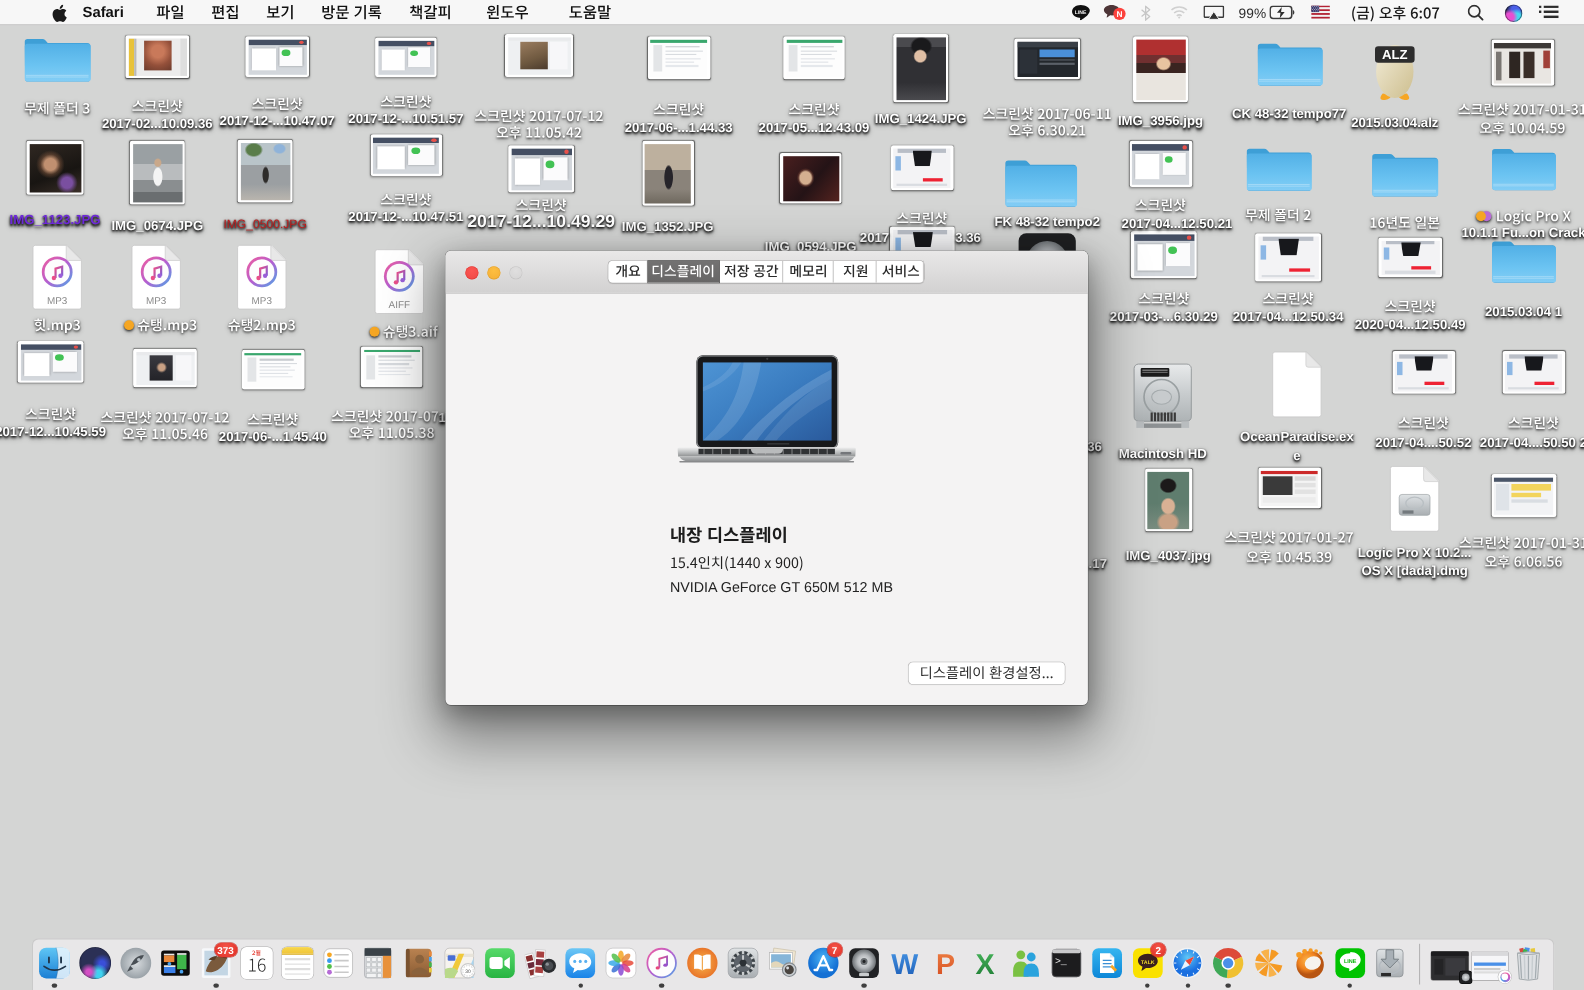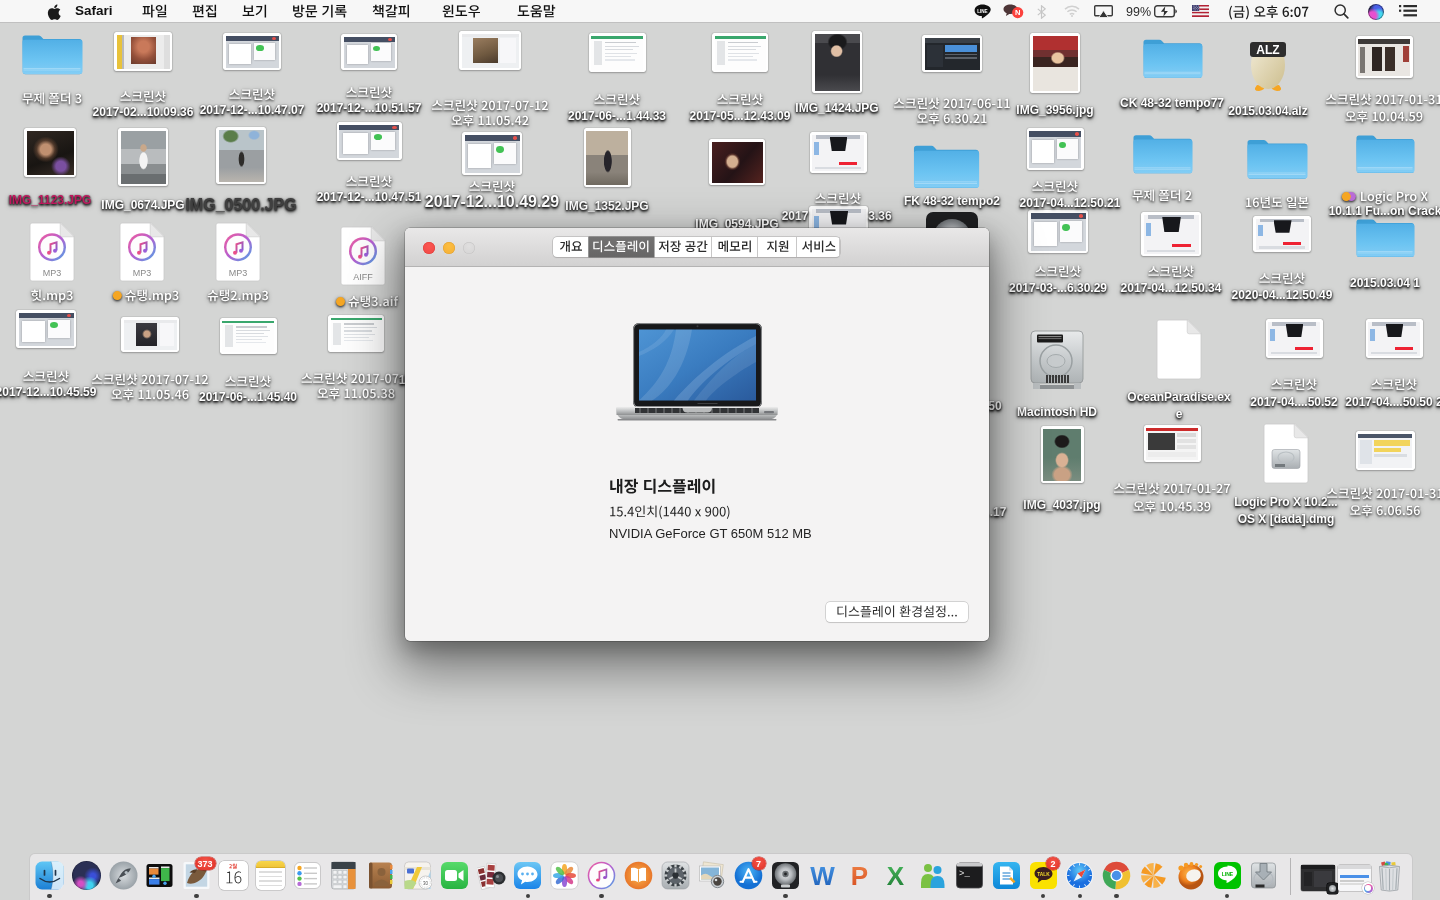--- a/index.html
+++ b/index.html
@@ -668,33 +668,33 @@
         <use href="#q42" x="4731"></use>
         <use href="#q43" x="5042"></use>
         <use href="#q46" x="5622"></use>
       </g>
     </svg>
   </div>
 <div class="thumb" style="left:24.0px;top:128px;width:52px;height:49px">
     <div style="background:radial-gradient(circle at 40% 42%,#c09070 0 14%,rgba(150,100,70,.4) 24%,transparent 34%),radial-gradient(circle at 72% 80%,#7a4fa0 0 10%,transparent 20%),linear-gradient(160deg,#302822,#181512 60%,#3a2f28)"></div>
   </div>
 <div class="lb" style="left:50px;top:200px">
-    <span style="font-weight:bold;font-size:12.0px;color:#be185d;line-height:1">IMG_1123.JPG</span>
+    <span style="font-weight:bold;font-size:12.0px;color:#6d28d9;line-height:1">IMG_1123.JPG</span>
   </div>
 <div class="thumb" style="left:118.0px;top:128px;width:50px;height:58px">
     <div style="background:radial-gradient(ellipse 14% 24% at 50% 56%,#f4f4f4 0 60%,transparent 72%),radial-gradient(ellipse 12% 12% at 50% 32%,#c9a88a 0 50%,transparent 68%),linear-gradient(180deg,#9aa0a3 0 34%,#b9bcbe 34% 62%,#8a8e90 62% 82%,#6a6e70 82%)"></div>
   </div>
 <div class="lb" style="left:143px;top:205px">
     <span style="font-weight:bold;font-size:12.0px;color:#fff;line-height:1">IMG_0674.JPG</span>
   </div>
 <div class="thumb" style="left:216.0px;top:127px;width:50px;height:57px">
     <div style="background:radial-gradient(ellipse 26% 18% at 26% 12%,#5a7d4a 0 55%,transparent 72%),radial-gradient(ellipse 20% 14% at 78% 10%,#8fb3d9 0 50%,transparent 68%),radial-gradient(ellipse 10% 22% at 50% 56%,#2e2c2a 0 55%,transparent 72%),linear-gradient(180deg,#b9c4c9 0 38%,#9b9fa2 38% 72%,#b9b5ae)"></div>
   </div>
 <div class="lb" style="left:241px;top:205px">
-    <span style="font-weight:bold;font-size:16px;color:#404040;line-height:1">IMG_0500.JPG</span>
+    <span style="font-weight:normal;font-size:11px;color:#b91c1c;line-height:1">IMG_0500.JPG</span>
   </div>
 <div class="thumb" style="left:336.5px;top:122px;width:65px;height:38px">
     <div style="background:#d3d7dc">
       <i style="position:absolute;left:0;top:0;right:0;height:18%;background:#454f63"></i>
       <i style="position:absolute;left:6%;top:26%;width:42%;height:62%;background:#fff;box-shadow:0 0 2px rgba(0,0,0,.3)"></i>
       <i style="position:absolute;left:54%;top:22%;width:40%;height:56%;background:#fbfbfc;box-shadow:0 0 2px rgba(0,0,0,.3)"></i>
       <i style="position:absolute;left:58%;top:30%;width:14%;height:18%;background:#42c254;border-radius:50%"></i>
       <i style="position:absolute;right:4%;top:4%;width:8%;height:10%;background:#e8504a;border-radius:50%"></i>
     </div>
   </div>
@@ -1359,21 +1359,21 @@
         <use href="#q42" x="2680"></use>
         <use href="#q36" x="2991"></use>
         <use href="#q45" x="3571"></use>
         <use href="#q42" x="4151"></use>
         <use href="#q43" x="4462"></use>
         <use href="#q45" x="5042"></use>
       </g>
     </svg>
   </div>
 <div class="lb" style="left:995px;top:406px">
-    <span style="font-weight:bold;font-size:12.0px;color:#fff;line-height:1">50</span>
+    <span style="font-weight:bold;font-size:12.0px;color:#fff;line-height:1">36</span>
   </div>
 <div class="lb" style="left:998px;top:512px">
     <span style="font-weight:bold;font-size:12.0px;color:#fff;line-height:1">.17</span>
   </div>
 <div class="lb" style="left:402px;top:380px">
     <span style="font-weight:bold;font-size:12.0px;color:#fff;line-height:1">1</span>
   </div>
 <div class="ab" style="left:405px;top:228px;width:584px;height:413px;background:#f4f3f3;border-radius:5px;box-shadow:0 0 0 .5px rgba(0,0,0,.35),0 22px 50px 8px rgba(0,0,0,.42),0 8px 20px rgba(0,0,0,.25);z-index:15">
     <div class="ab" style="left:0;top:0;width:100%;height:39px;background:linear-gradient(#e9e8e8,#d2d1d1);border-bottom:1px solid #b4b3b3;border-radius:5px 5px 0 0"></div>
     <div class="ab" style="left:17.5px;top:241.5px;width:12px;height:12px;border-radius:50%;background:radial-gradient(circle at 50% 35%,#fc5652,#ee4744);box-shadow:inset 0 0 0 .5px #dd3c38;top:13.5px"></div>

